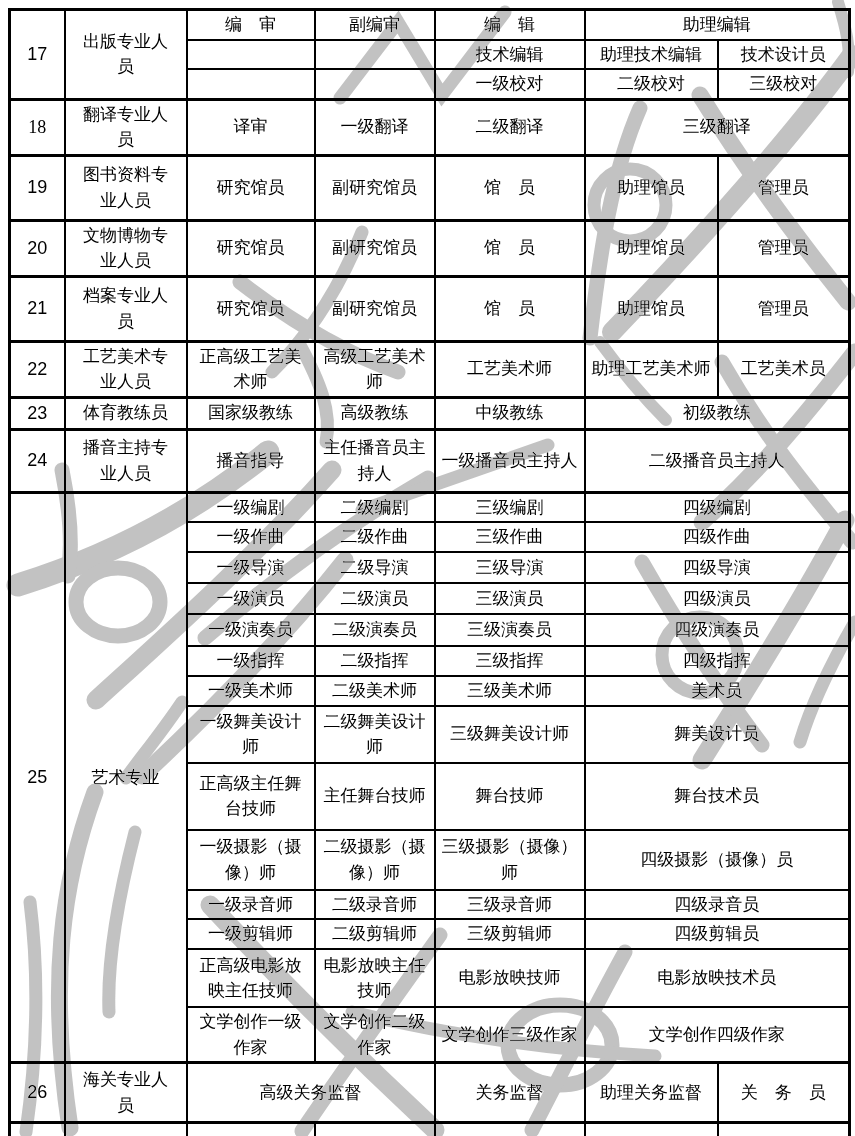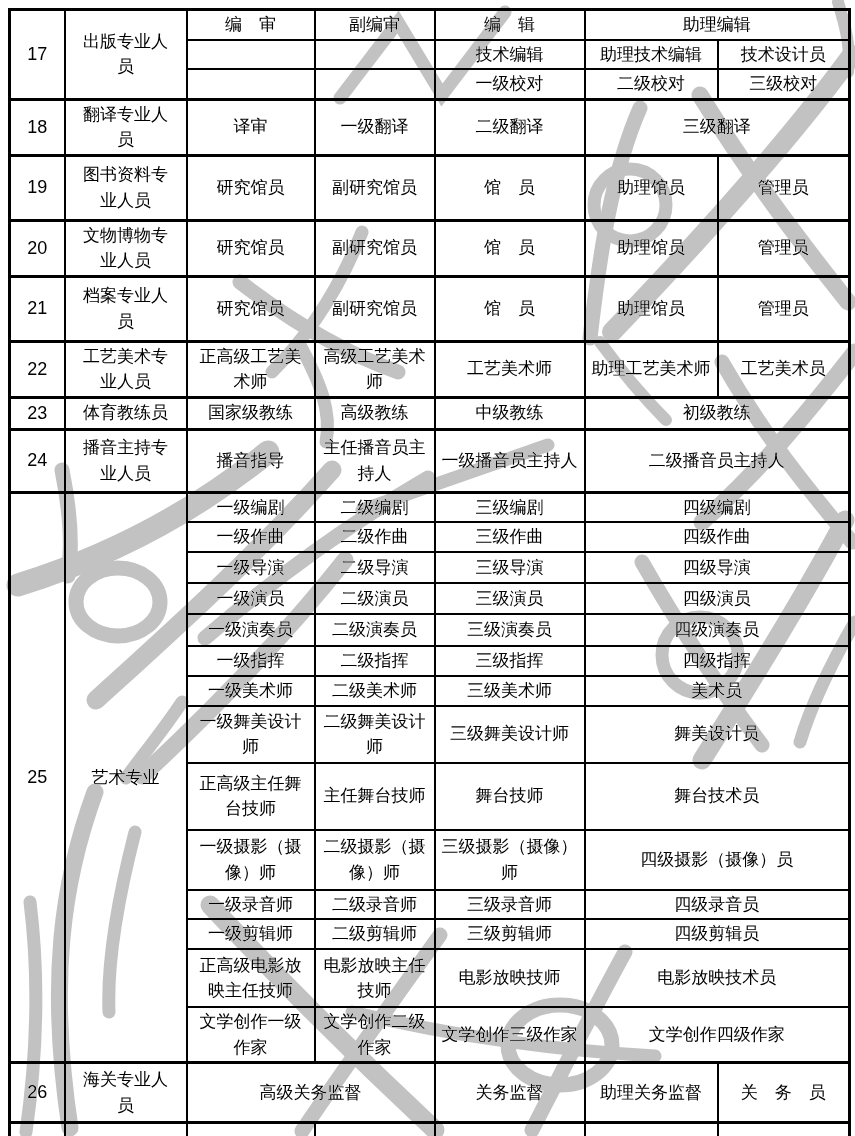--- a/index.html
+++ b/index.html
@@ -58,21 +58,21 @@
           <td>助理技术编辑</td>
           <td>技术设计员</td>
         </tr>
         <tr style="height: 29px;">
           <td></td>
           <td></td>
           <td>一级校对</td>
           <td>二级校对</td>
           <td>三级校对</td>
         </tr>
-        <tr class="group-start" style="height: 56px;">
+        <tr class="group-start" style="height: 56px; font-family: Liberation Serif, serif;">
           <td class="num" rowspan="1">18</td>
           <td class="cat" rowspan="1">翻译专业人员</td>
           <td>译审</td>
           <td>一级翻译</td>
           <td>二级翻译</td>
           <td colspan="2">三级翻译</td>
         </tr>
         <tr class="group-start" style="height: 65px;">
           <td class="num" rowspan="1">19</td>
           <td class="cat" rowspan="1">图书资料专业人员</td>

